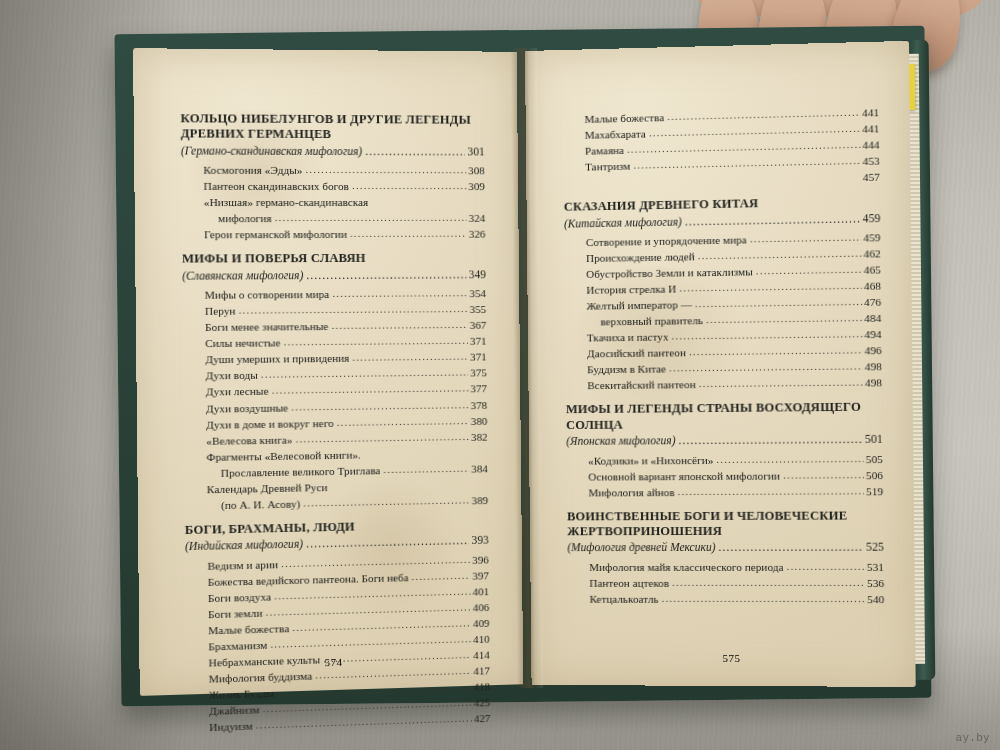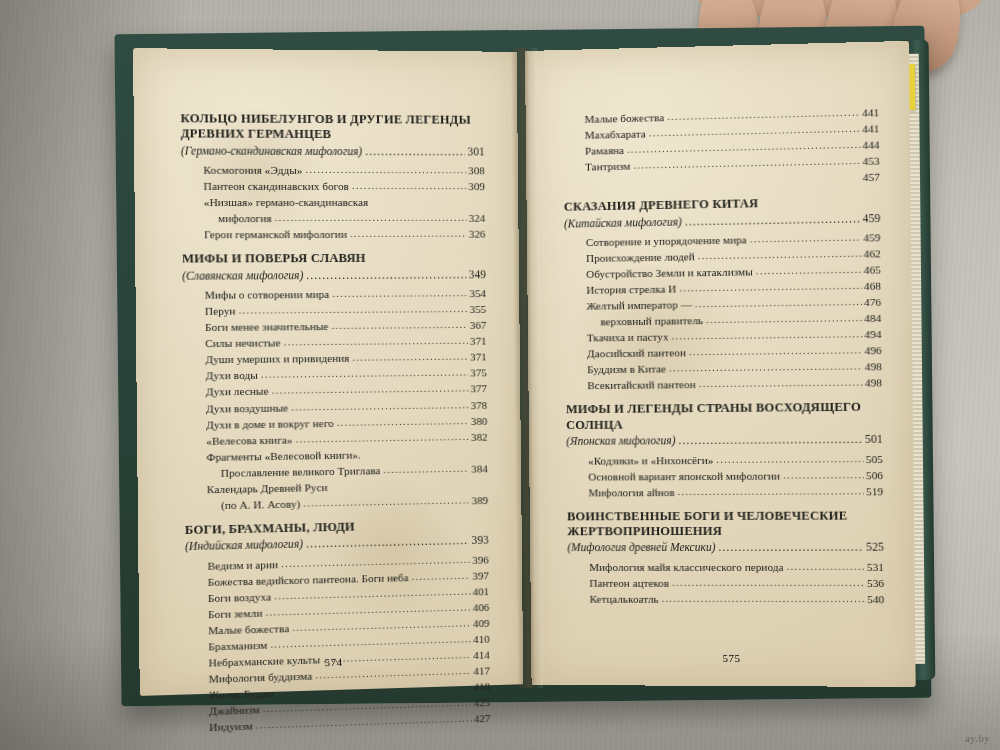--- a/index.html
+++ b/index.html
@@ -189,21 +189,21 @@
     text-align: center;
     font-size: 11px;
     letter-spacing: .5px;
   }
   #page-left .folio { padding-right: 40px; }
   #page-right .folio { padding-left: 10px; }
 
   .wm {
     position: absolute;
     right: 10px; bottom: 6px;
-    font-family: Liberation Serif, serif;
+    font-family: Liberation Mono, monospace;
     font-size: 11px;
     color: rgba(60,58,50,.55);
     letter-spacing: .3px;
     margin-left: 8px;
   }
 </style>
 </head>
 <body>
 
 <div id="scene">

